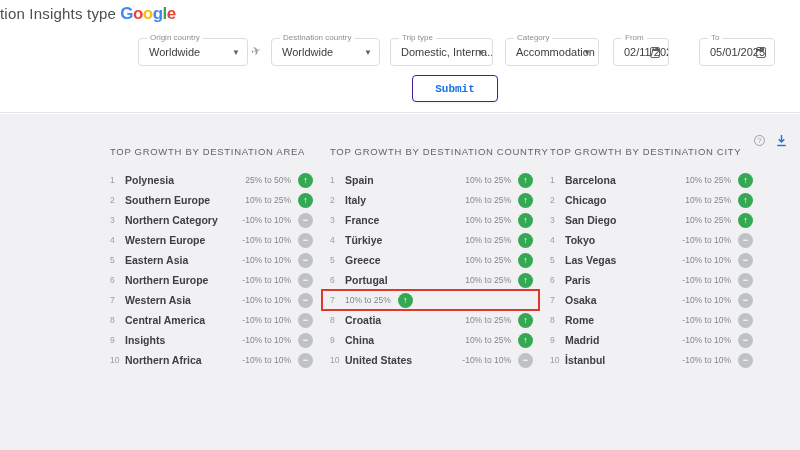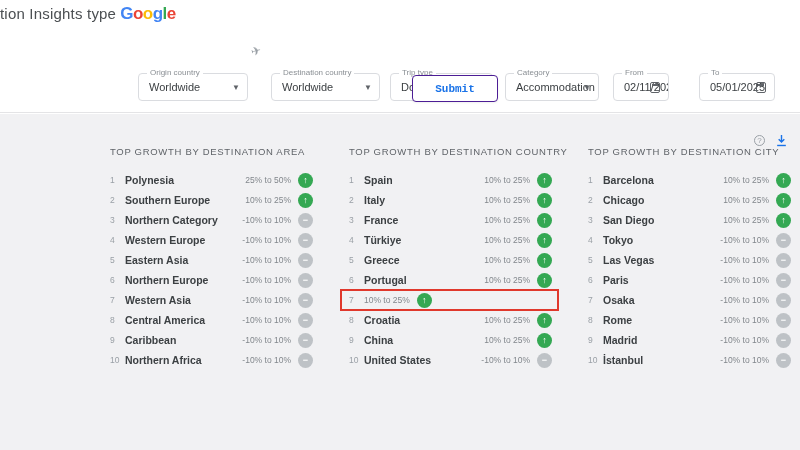--- a/index.html
+++ b/index.html
@@ -11,21 +11,21 @@
 
   
   .header { position:absolute; top:0; left:0; right:0; height:113px; background:#fff;
             border-bottom:1px solid #e4e4e6; }
   .app-title { position:absolute; top:4px; left:0; font-size:15px; color:#4b4f52;
                letter-spacing:0.2px; white-space:nowrap; }
   .g-logo { font-size:17px; font-weight:700; letter-spacing:-0.5px; margin-left:4px; }
 
   
   .field { position:absolute; top:38px; height:28px; background:#fff;
-           border:1px solid #dadce0; border-radius:4px; cursor:pointer;margin-top:35px; }
+           border:1px solid #dadce0; border-radius:4px; cursor:pointer; }
   .field-label { position:absolute; top:-6px; left:8px; background:#fff; padding:0 3px;
                  font-size:8px; color:#8a8f94; white-space:nowrap; }
   .field-value { display:block; line-height:26px; padding:0 20px 0 10px; font-size:11px;
                  color:#3c4043; white-space:nowrap; overflow:hidden; }
   .caret { position:absolute; right:7px; top:0; line-height:27px; font-size:8px; color:#5f6368; }
   .cal-icon { position:absolute; right:8px; top:8px; width:10px; height:11px;
               border:1px solid #5f6368; border-radius:2px; }
   .cal-icon::before { content:''; position:absolute; top:1px; left:1px; right:1px; height:2px;
                       background:#5f6368; }
   .plane-icon { position:absolute; top:44px; left:251px; font-size:12px; color:#9aa0a6;
@@ -38,21 +38,21 @@
                 font-family:Liberation Mono, monospace; }
 
   
   .panel { position:absolute; top:114px; left:0; right:0; bottom:0; background:#f1f1f3; }
 
   .panel-tools { position:absolute; top:20px; right:12px; display:flex; gap:10px; align-items:center; }
   .help-icon { width:11px; height:11px; border:1px solid #9aa0a6; border-radius:50%;
                color:#9aa0a6; font-size:8px; line-height:10px; text-align:center; cursor:pointer; }
   .download-icon { cursor:pointer; display:block; }
 
-  .columns { position:absolute; top:32px; left:110px; display:flex; gap:36px; }
+  .columns { position:absolute; top:32px; left:110px; display:flex; gap:17px; }
   .col { width:203px; }
   .col-title { font-size:9.5px; font-weight:400; color:#5f6368; letter-spacing:0.7px;
                margin-bottom:13px; white-space:nowrap; }
   .row { display:flex; align-items:center; height:20px; position:relative; }
   .rank { width:15px; font-size:8.5px; color:#9aa0a6; flex:none; }
   .name { flex:1; font-size:10.5px; font-weight:700; color:#3c4043; white-space:nowrap; }
   .pct { font-size:8.5px; color:#82878c; margin-right:7px; white-space:nowrap; }
   .badge { width:15px; height:15px; border-radius:50%; flex:none; color:#fff;
            font-size:9px; line-height:15px; text-align:center; font-weight:700; }
   .badge.up { background:var(--green); }
@@ -166,21 +166,21 @@
             <span class="badge flat">−</span>
           </div>
           <div class="row">
             <span class="rank">8</span>
             <span class="name">Central America</span>
             <span class="pct">-10% to 10%</span>
             <span class="badge flat">−</span>
           </div>
           <div class="row">
             <span class="rank">9</span>
-            <span class="name">Caribbean</span>
+            <span class="name">Insights</span>
             <span class="pct">-10% to 10%</span>
             <span class="badge flat">−</span>
           </div>
           <div class="row">
             <span class="rank">10</span>
             <span class="name">Northern Africa</span>
             <span class="pct">-10% to 10%</span>
             <span class="badge flat">−</span>
           </div>
         </div>

